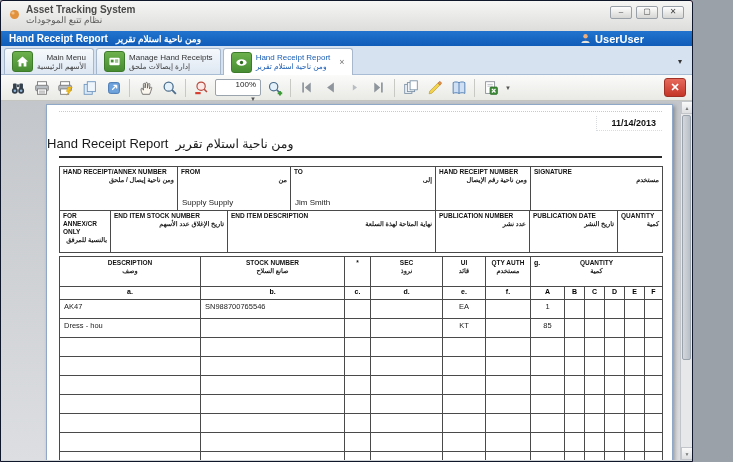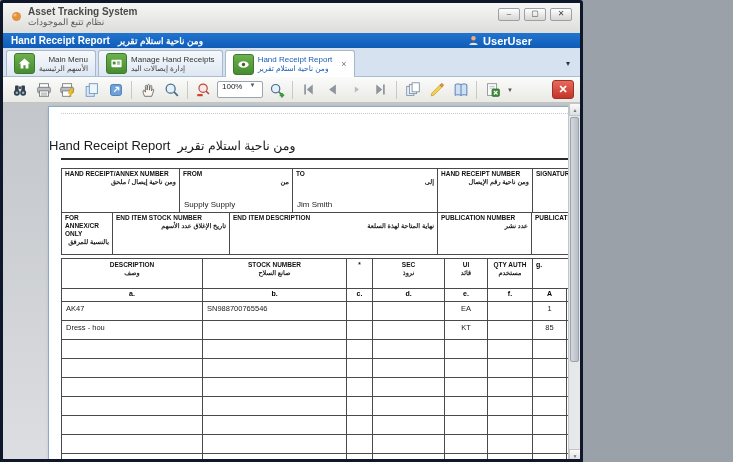--- a/index.html
+++ b/index.html
@@ -1,18 +1,18 @@
 <!DOCTYPE html>
 <html><head>
 <meta charset="utf-8">
 <style>
   * { margin:0; padding:0; box-sizing:border-box; }
   html,body { background:#9aa1a8; font-family:"Liberation Sans", sans-serif; }
-  .window { position:relative; width:583px; height:462px; background:#be185d;
-            border:3px solid #0f172a; border-radius:3px 3px 0 0; overflow:hidden; }
+  .window { position:relative; width:693px; height:462px; background:#be185d;
+            border:1px solid #0f172a; border-radius:3px 3px 0 0; overflow:hidden; }
 
   
   .titlebar { height:30px; display:flex; align-items:flex-start; padding:3px 0 0 7px;
               background:linear-gradient(#f6f6f4,#dddddb); position:relative; }
   .app-icon { margin:3px 5px 0 0; }
   .title-lines { line-height:11px; }
   .title-en { font-size:10px; font-weight:bold; color:#4a4a4a; }
   .title-ar { font-size:9px; color:#5a5a5a; }
   .winbtns { position:absolute; right:8px; top:5px; display:flex; gap:4px; }
   .winbtn { width:22px; height:13px; border:1px solid #9aa0a8; border-radius:2px;
@@ -42,21 +42,21 @@
   .tabtile { width:21px; height:21px; border-radius:3px; border:1px solid #3d7a2a;
              background:linear-gradient(#6cb14c,#478c32); display:flex; align-items:center; justify-content:center; }
   .strip-overflow { position:absolute; right:10px; top:11px; font-size:8px; color:#333; }
 
   
   .toolbar { height:26px; background:linear-gradient(#fbfbfa,#e9e9e5); border-bottom:1px solid #c4c4c0;
              display:flex; align-items:center; padding:0 6px; gap:3px; }
   .ticon { width:21px; height:21px; display:flex; align-items:center; justify-content:center; border-radius:2px; }
   .tsep { width:1px; height:18px; background:#c8c8c4; margin:0 2px; }
   .zoomsel { height:17px; min-width:46px; border:1px solid #9aa4ae; background:#fff; border-radius:2px;
-             font-size:8px; color:#222; display:flex; align-items:flex-start; padding:0 4px; gap:7px; }
+             font-size:8px; color:#222; display:flex; align-items:flex-end; padding:0 4px; gap:7px;flex-direction:column; }
   .zoomsel .dd { font-size:6px; color:#555; }
   .dd-mini { font-size:6px; color:#555; margin-left:1px; }
   .close-preview { margin-left:auto; width:22px; height:19px; border-radius:3px; border:1px solid #a03026;
              background:linear-gradient(#e66a5c,#c43527); color:#fff; font-size:11px; font-weight:bold;
              display:flex; align-items:center; justify-content:center; line-height:1; }
 
   
   .docarea { position:relative; height:359px; background:linear-gradient(#c3c6ca,#dcdee1); overflow:hidden; }
   .page { position:absolute; left:45px; top:3px; width:627px; height:600px; background:#fff;
           border:1px solid #8fa8c8; box-shadow:2px 2px 4px rgba(0,0,0,.3); overflow:hidden; }
@@ -146,21 +146,21 @@
       <span class="tabtile">
         <svg width="13" height="13" viewBox="0 0 14 14">
             <rect x="1.5" y="3" width="11" height="8" rx="1" fill="#fff"></rect>
             <rect x="3" y="5" width="3" height="3" fill="#478c32"></rect>
             <line x1="7.5" y1="5.5" x2="11" y2="5.5" stroke="#478c32"></line>
             <line x1="7.5" y1="7.5" x2="11" y2="7.5" stroke="#478c32"></line>
           </svg>
       </span>
       <span class="txt">
           <span class="t-en">Manage Hand Receipts</span>
-          <span class="t-ar">إدارة إيصالات اليد</span>
+          <span class="t-ar">إدارة إيصالات ملحق</span>
         </span>
     </div>
     <div class="tab active">
       <span class="tabtile">
         <svg width="13" height="13" viewBox="0 0 14 14">
             <ellipse cx="7" cy="7" rx="5.5" ry="3.6" fill="#fff"></ellipse>
             <circle cx="7" cy="7" r="1.8" fill="#2e6b1f"></circle>
           </svg>
       </span>
       <span class="txt">

